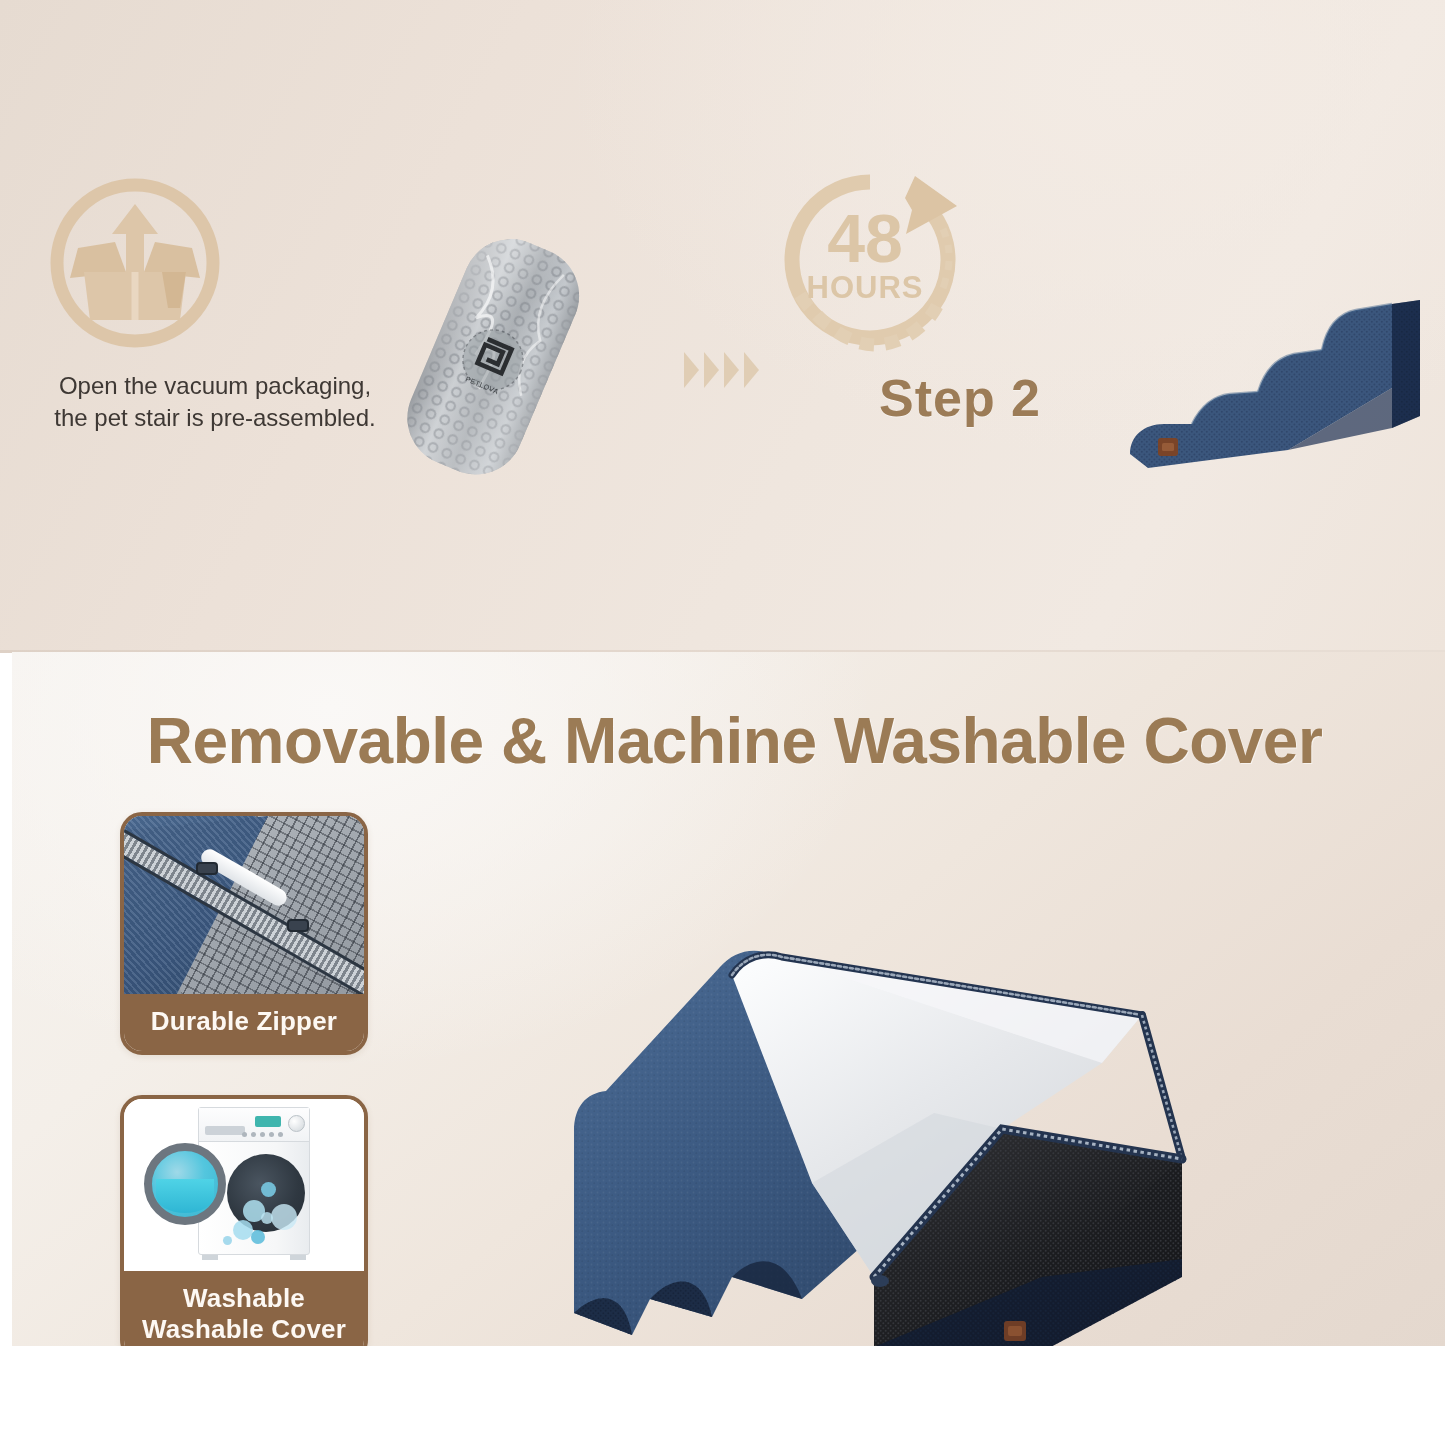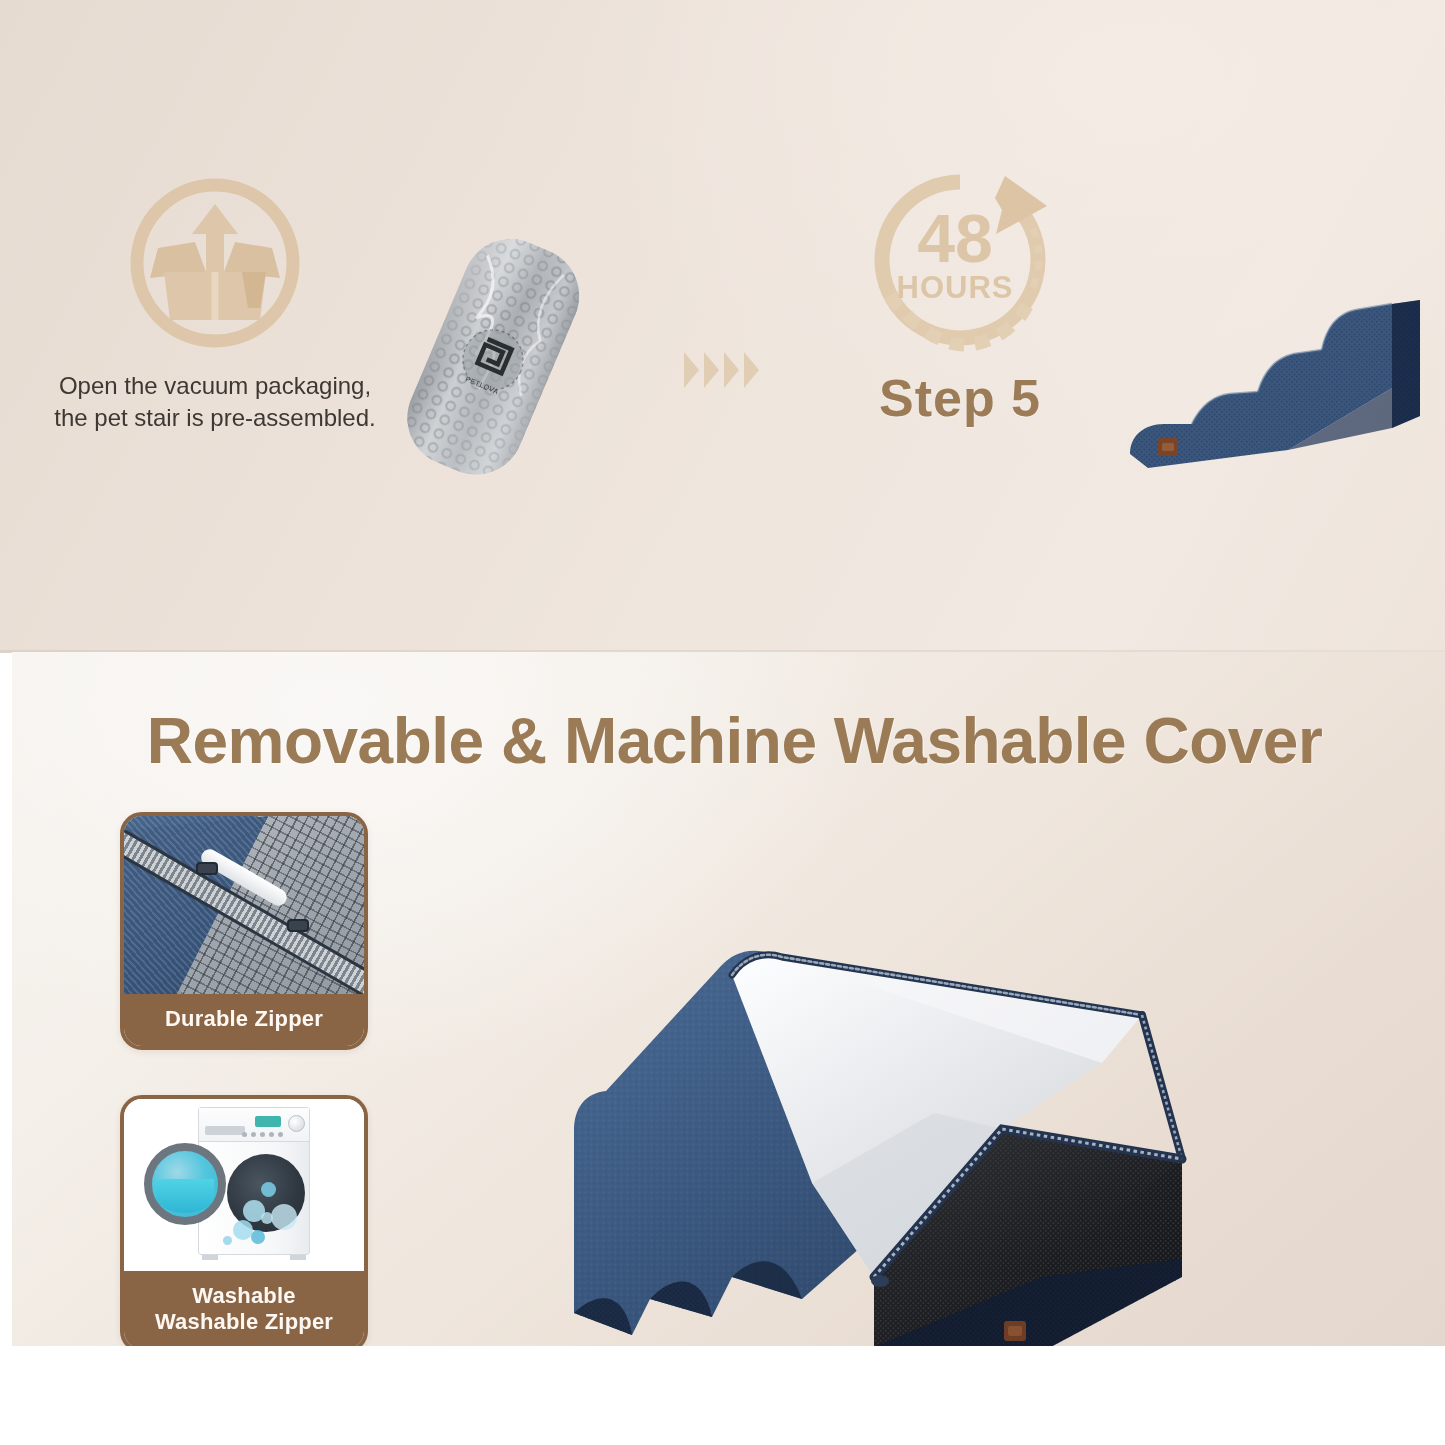--- a/index.html
+++ b/index.html
@@ -19,21 +19,21 @@
       linear-gradient(118deg, #e6dbd1 0%, #ece1d8 30%, #efe6de 58%, #f1e9e2 80%, #eee4db 100%);
     overflow: hidden;
   }
   .divider-line {
     position: absolute; left: 0; top: 650px; width: 1445px; height: 3px;
     background: linear-gradient(90deg,#ded1c6 0%, #e4d8ce 50%, #e8ded5 100%);
   }
 
   
   .step-block { position: absolute; text-align: center; }
-  .step-icon-wrap { display: flex; justify-content: center; align-items: center; text-decoration: underline; }
+  .step-icon-wrap { display: flex; justify-content: flex-start; align-items: center; text-decoration: underline; }
   .step-title {
     font-weight: 700; font-size: 52px; letter-spacing: 1px;
     color: #9c7c57; margin-top: 8px;
     text-shadow: 0 1px 0 rgba(255,255,255,.45);
   }
   .step-desc {
     font-size: 24px; line-height: 1.34; color: #3e3834;
     margin-top: 12px; font-weight: 400;
   }
 
@@ -83,21 +83,21 @@
     border-radius: 22px;
     overflow: hidden;
     background: #fff;
     box-shadow: 0 2px 6px rgba(120,90,60,.12);
   }
   .feature-photo { position: relative; width: 100%; overflow: hidden; }
   .feature-label {
     background: #8a6545; color: #fdf8f3;
     font-weight: 700; text-align: center;
     padding: 12px 6px 14px;
-    font-size: 22px; line-height: 1.18;
+    font-size: 26px; line-height: 1.18;
     letter-spacing: .2px;
   }
 
   
   .zip-photo { height: 178px; background: linear-gradient(160deg,#9aa0a6 0%, #8d949b 100%); }
   .zip-grey {
     position: absolute; inset: 0;
     background:
       repeating-linear-gradient(118deg, rgba(45,50,58,.55) 0 1.6px, rgba(255,255,255,0) 1.6px 9px),
       repeating-linear-gradient(28deg, rgba(45,50,58,.45) 0 1.6px, rgba(255,255,255,0) 1.6px 9px),
@@ -272,21 +272,21 @@
             <path d="M178 128 A 78 78 0 0 0 181 118"></path>
             <path d="M183 110 A 78 78 0 0 0 184 101"></path>
             <path d="M184 93 A 78 78 0 0 0 183 85"></path>
             <path d="M181 77 A 78 78 0 0 0 178 69"></path>
           </g>
 
           <text x="100" y="102" text-anchor="middle" font-family="Liberation Sans, sans-serif" font-weight="bold" font-size="68" fill="#dcc6a7">48</text>
           <text x="100" y="138" text-anchor="middle" font-family="Liberation Sans, sans-serif" font-weight="bold" font-size="31" letter-spacing="1" fill="#dcc6a7">HOURS</text>
         </svg>
       </div>
-      <div class="step-title">Step 5</div>
+      <div class="step-title">Step 2</div>
     </div>
 
     <div class="stair-top" style="left:1108px; top:238px;">
       <svg width="340" height="250" viewBox="0 0 340 250" aria-hidden="true">
         <defs>
           <pattern id="meshNav" width="5" height="5" patternUnits="userSpaceOnUse">
             <rect width="5" height="5" fill="#35527a"></rect>
             <circle cx="1.4" cy="1.4" r="1" fill="#2a4268"></circle>
             <circle cx="3.8" cy="3.8" r="1" fill="#2a4268"></circle>
           </pattern>
@@ -375,21 +375,21 @@
           <div class="bub" style="left:62px;top:104px;width:12px;height:12px;background:rgba(190,230,244,.8)"></div>
         </div>
         <div class="wm-door" style="left:20px;"></div>
         <div class="wm-feet">
           <i style="left:4px;"></i>
             <i style="left:92px;"></i>
         </div>
       </div>
       <div class="feature-label">
         <span>Washable</span><br>
-        <span>Washable Zipper</span>
+        <span>Washable Cover</span>
       </div>
     </div>
 
     <div class="hero">
       <svg width="760" height="620" viewBox="0 0 760 620" aria-hidden="true">
         <defs>
           <linearGradient id="navyFront" x1="0.1" y1="0" x2="0.9" y2="1">
             <stop offset="0%" stop-color="#4a6a93"></stop>
             <stop offset="45%" stop-color="#3c5a82"></stop>
             <stop offset="100%" stop-color="#2d4668"></stop>

